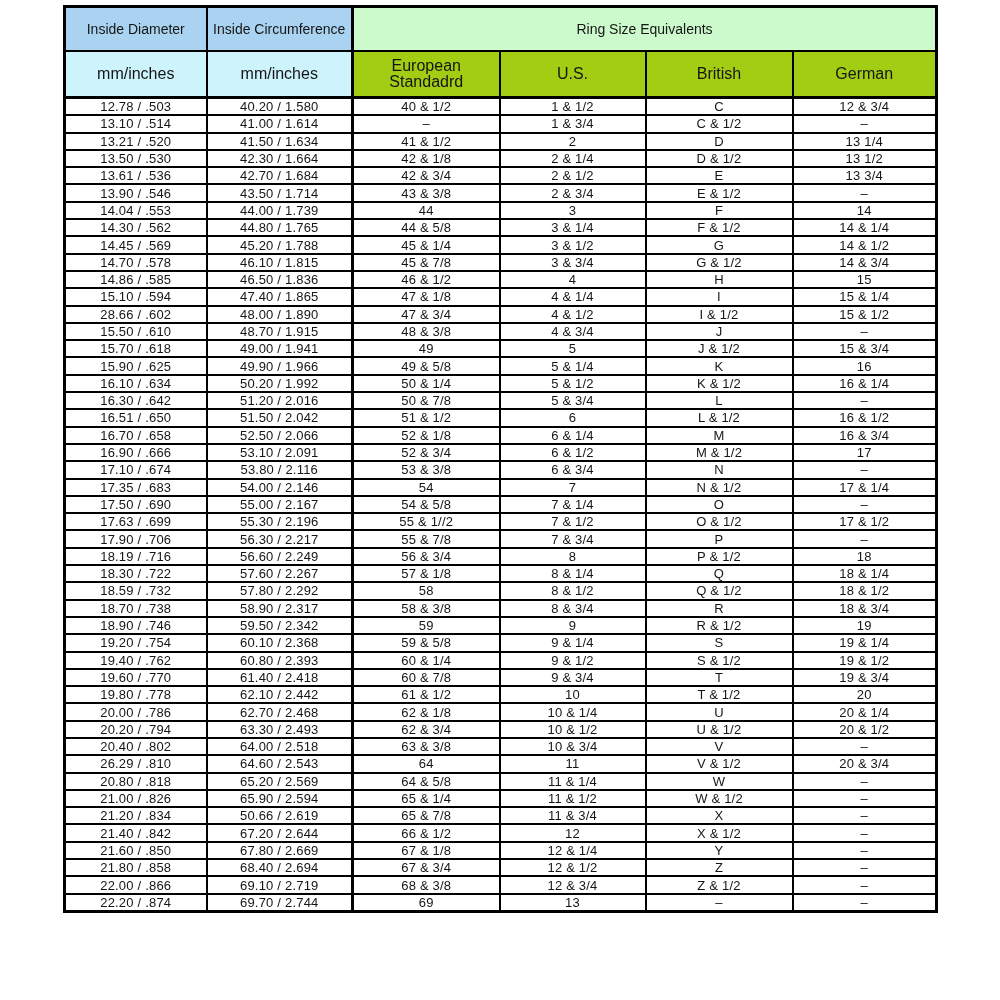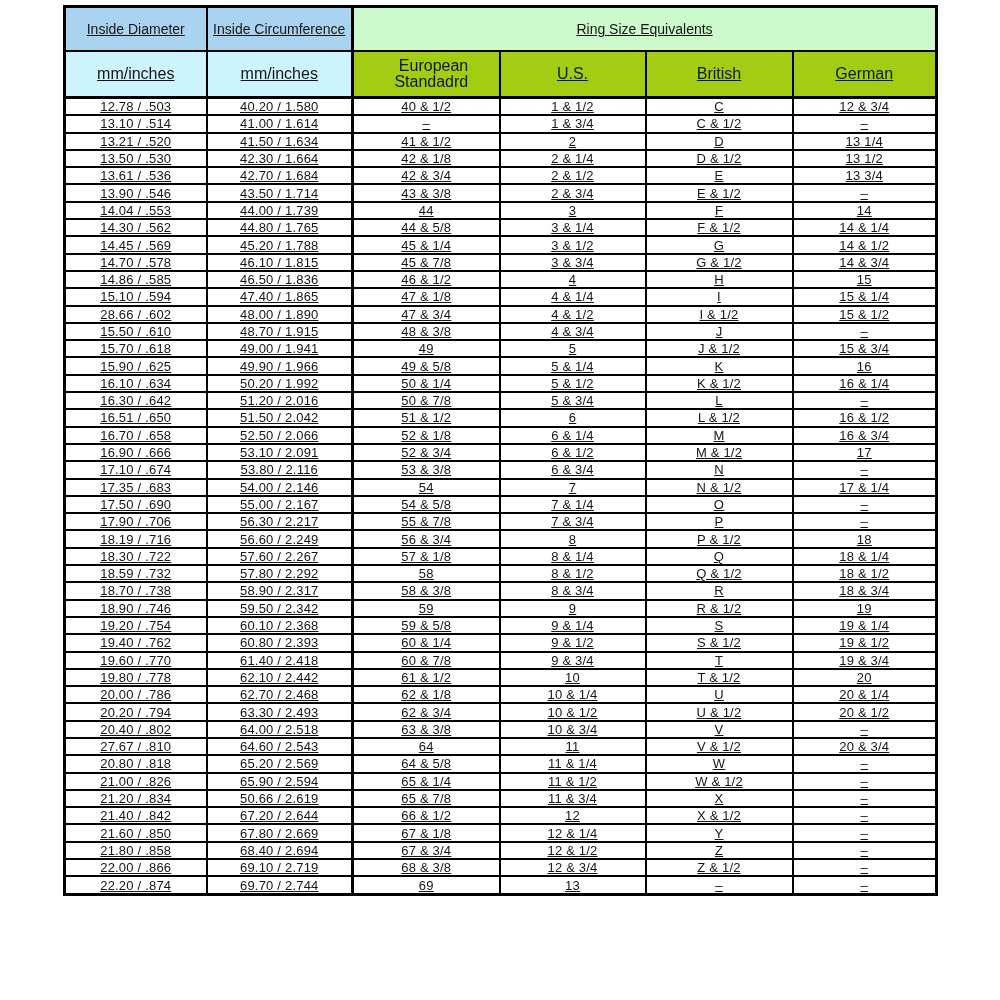--- a/index.html
+++ b/index.html
@@ -17,21 +17,20 @@
     width: 1000px;
     height: 1000px;
     background: #ffffff;
     overflow: hidden;
   }
   .table-wrap {
     position: absolute;
     left: 63px;
     top: 5px;
     width: 872px;
-    text-decoration: underline;
   }
   table.ring-table {
     width: 100%;
     border-collapse: collapse;
     table-layout: fixed;
     border: 3px solid var(--c-border, #000);
   }
   table.ring-table th,
   table.ring-table td {
     border: 2px solid var(--c-border, #000);
@@ -46,21 +45,20 @@
   thead { border-bottom: 3px solid var(--c-border, #000); }
   th.blue   { background: var(--c-header-blue, #a9d3f1); }
   th.ltblue { background: var(--c-sub-blue, #cdf3fc); font-size: 13.5px; }
   th.palegreen { background: var(--c-group-green, #ccfacc); font-size: 15.5px; }
   th.green  { background: var(--c-sub-green, #a2cd13); }
   th.green .wrap-narrow {
     display: inline-block;
     width: 84px;
     white-space: normal;
     line-height: 16px;
-    text-align: right;
   }
   .colsep { border-left-width: 3px !important; margin-top: 20px; }
   tbody td {
     height: 15.3px;
     font-size: 13px;
     line-height: 15px;
     background: #ffffff;
     letter-spacing: 0.2px;
   }
 </style>
@@ -280,20 +278,28 @@
           </tr>
           <tr>
             <td>17.50 / .690</td>
             <td>55.00 / 2.167</td>
             <td class="colsep">54 &amp; 5/8</td>
             <td>7 &amp; 1/4</td>
             <td>O</td>
             <td>–</td>
           </tr>
           <tr>
+            <td>17.63 / .699</td>
+            <td>55.30 / 2.196</td>
+            <td class="colsep">55 &amp; 1//2</td>
+            <td>7 &amp; 1/2</td>
+            <td>O &amp; 1/2</td>
+            <td>17 &amp; 1/2</td>
+          </tr>
+          <tr>
             <td>17.90 / .706</td>
             <td>56.30 / 2.217</td>
             <td class="colsep">55 &amp; 7/8</td>
             <td>7 &amp; 3/4</td>
             <td>P</td>
             <td>–</td>
           </tr>
           <tr>
             <td>18.19 / .716</td>
             <td>56.60 / 2.249</td>
@@ -384,21 +390,21 @@
           </tr>
           <tr>
             <td>20.40 / .802</td>
             <td>64.00 / 2.518</td>
             <td class="colsep">63 &amp; 3/8</td>
             <td>10 &amp; 3/4</td>
             <td>V</td>
             <td>–</td>
           </tr>
           <tr>
-            <td>27.67 / .810</td>
+            <td>26.29 / .810</td>
             <td>64.60 / 2.543</td>
             <td class="colsep">64</td>
             <td>11</td>
             <td>V &amp; 1/2</td>
             <td>20 &amp; 3/4</td>
           </tr>
           <tr>
             <td>20.80 / .818</td>
             <td>65.20 / 2.569</td>
             <td class="colsep">64 &amp; 5/8</td>

